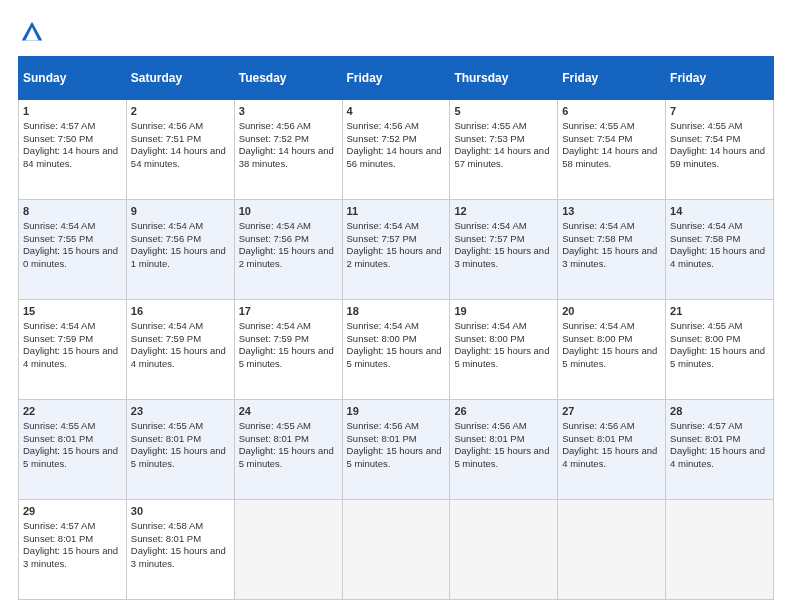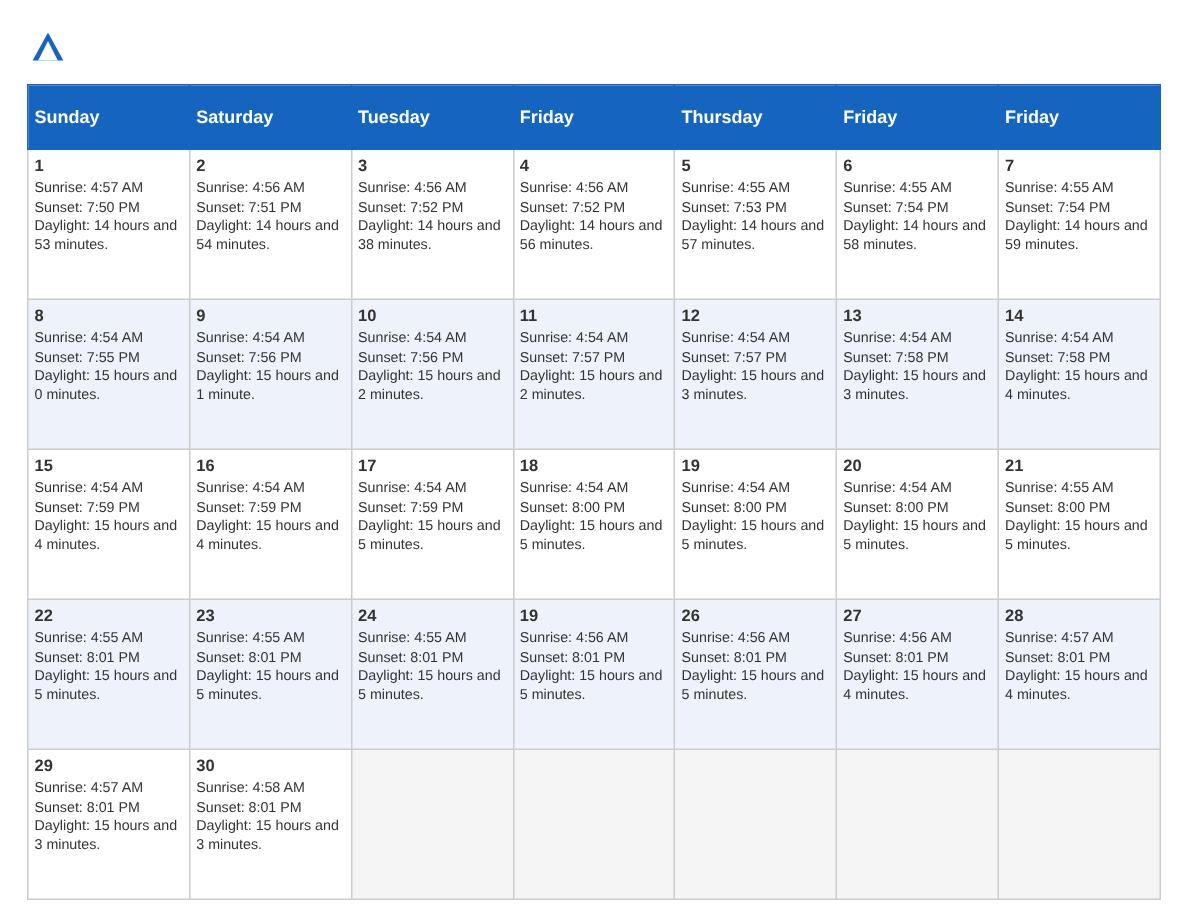--- a/index.html
+++ b/index.html
@@ -125,21 +125,21 @@
           <th>Saturday</th>
           <th>Tuesday</th>
           <th>Friday</th>
           <th>Thursday</th>
           <th>Friday</th>
           <th>Friday</th>
         </tr>
     </thead>
     <tbody id="calendar-body">
     <tr>
-          <td><span class="day-num">1</span><span>Sunrise: 4:57 AM</span><br><span>Sunset: 7:50 PM</span><br><span>Daylight: 14 hours and 53 minutes.</span></td>
+          <td><span class="day-num">1</span><span>Sunrise: 4:57 AM</span><br><span>Sunset: 7:50 PM</span><br><span>Daylight: 14 hours and 84 minutes.</span></td>
           <td><span class="day-num">2</span><span>Sunrise: 4:56 AM</span><br><span>Sunset: 7:51 PM</span><br><span>Daylight: 14 hours and 54 minutes.</span></td>
           <td><span class="day-num">3</span><span>Sunrise: 4:56 AM</span><br><span>Sunset: 7:52 PM</span><br><span>Daylight: 14 hours and 38 minutes.</span></td>
           <td><span class="day-num">4</span><span>Sunrise: 4:56 AM</span><br><span>Sunset: 7:52 PM</span><br><span>Daylight: 14 hours and 56 minutes.</span></td>
           <td><span class="day-num">5</span><span>Sunrise: 4:55 AM</span><br><span>Sunset: 7:53 PM</span><br><span>Daylight: 14 hours and 57 minutes.</span></td>
           <td><span class="day-num">6</span><span>Sunrise: 4:55 AM</span><br><span>Sunset: 7:54 PM</span><br><span>Daylight: 14 hours and 58 minutes.</span></td>
           <td><span class="day-num">7</span><span>Sunrise: 4:55 AM</span><br><span>Sunset: 7:54 PM</span><br><span>Daylight: 14 hours and 59 minutes.</span></td>
         </tr>
         <tr class="row-even">
           <td><span class="day-num">8</span><span>Sunrise: 4:54 AM</span><br><span>Sunset: 7:55 PM</span><br><span>Daylight: 15 hours and 0 minutes.</span></td>
           <td><span class="day-num">9</span><span>Sunrise: 4:54 AM</span><br><span>Sunset: 7:56 PM</span><br><span>Daylight: 15 hours and 1 minute.</span></td>

